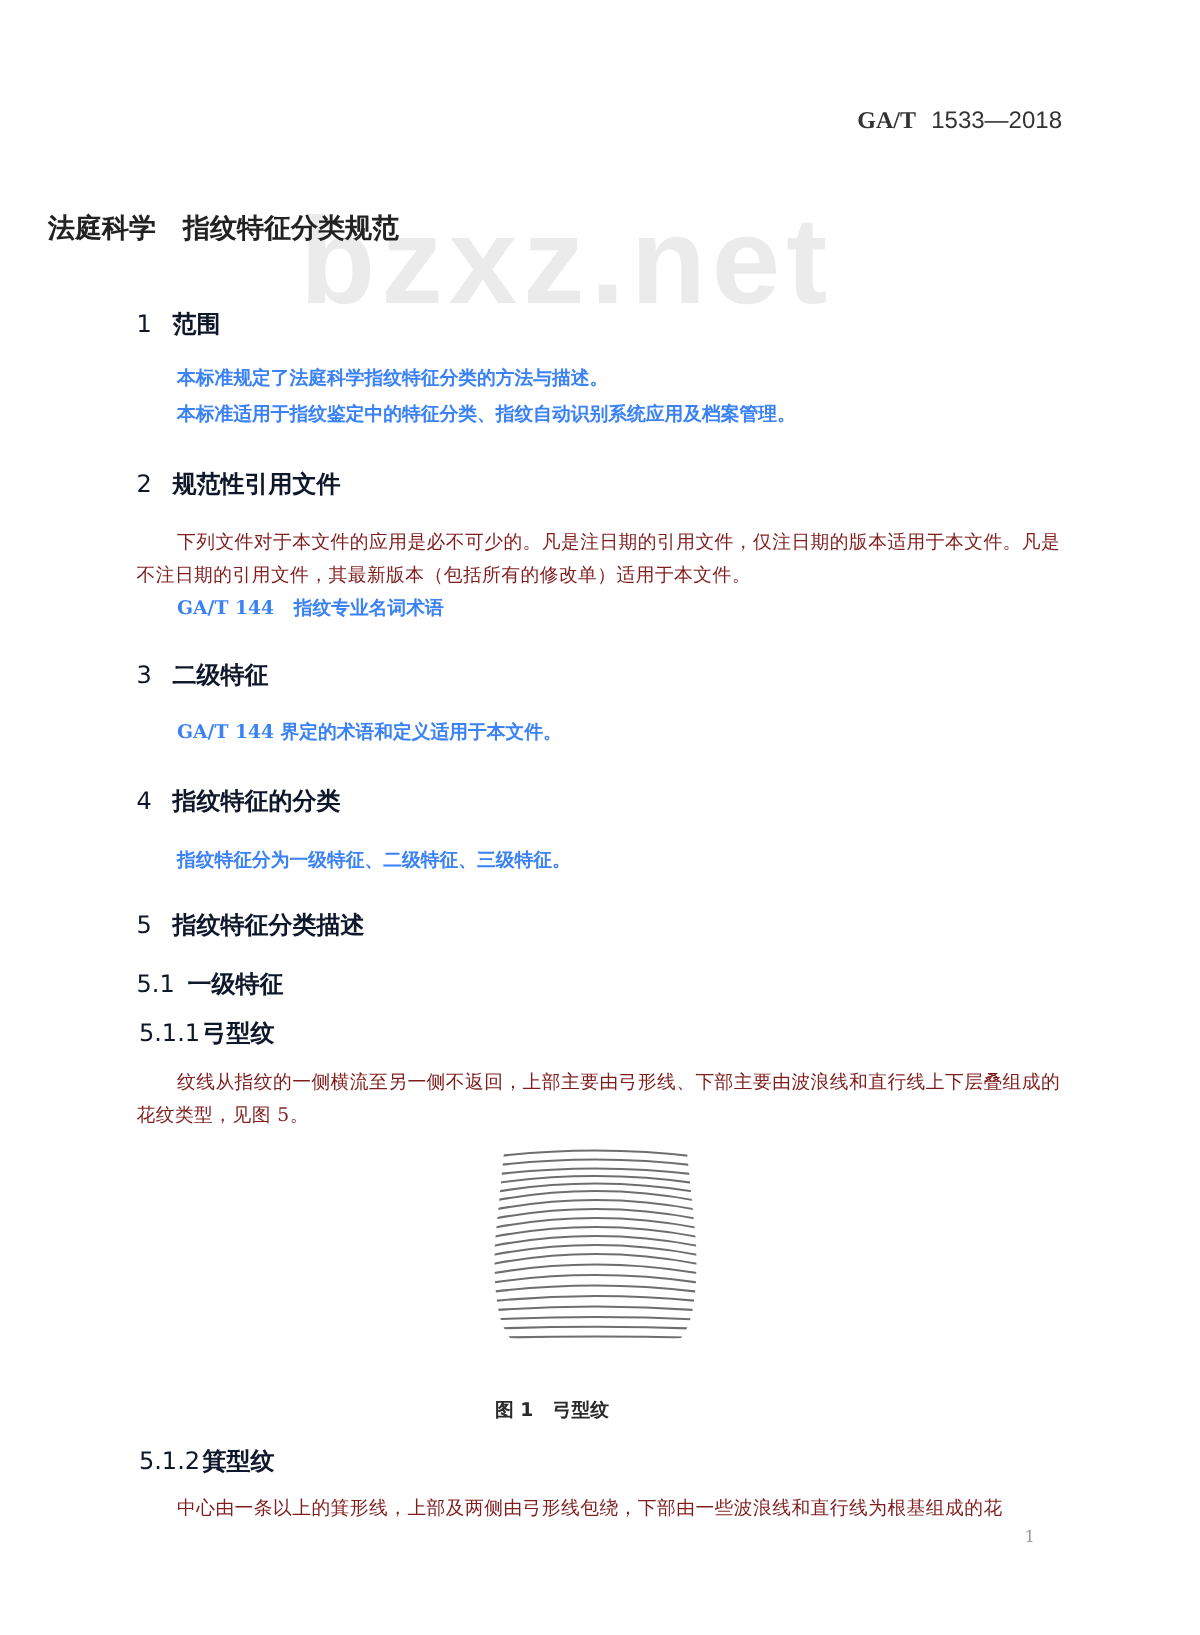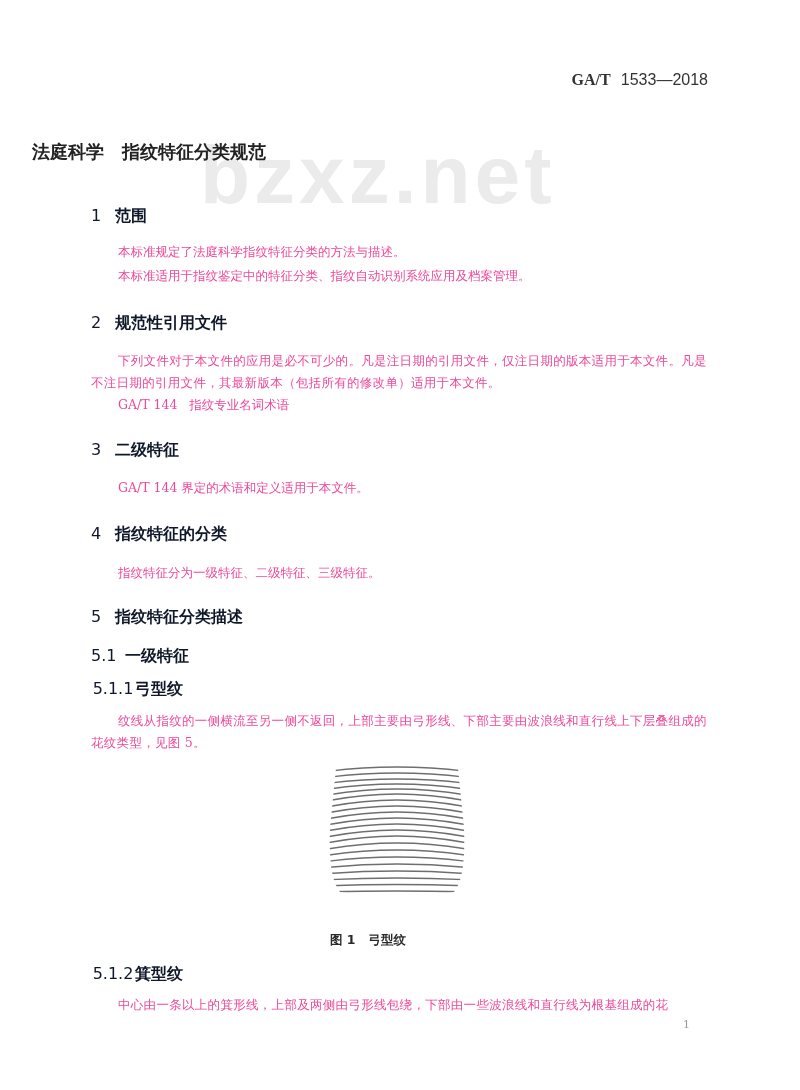--- a/index.html
+++ b/index.html
@@ -10,22 +10,22 @@
   .std-code b { font-family: "Liberation Serif", serif; font-weight: bold; }
   .std-code span.num { font-family: "Liberation Sans", sans-serif; }
   .watermark { left: 200px; top: 128px; font-family: "Liberation Sans", sans-serif;
                font-weight: bold; font-size: 82px; color: #ebebeb; letter-spacing: 4px; }
   .doc-title { left: 0; width: 644px; top: 140px;
                font-family: "DejaVu Sans", sans-serif; font-size: 18px; font-weight: bold; color: #222; margin-left: 32px; }
   .h1 { left: 91px; font-family: "DejaVu Sans", sans-serif; font-size: 16px; font-weight: bold; color: #0f172a; }
   .h1 .n { display: inline-block; width: 24px; font-weight: normal; }
   .h2 .n { width: 34px; }
   .h3 .n { width: 44px; text-align: center; }
-  .p { left: 118px; font-size: 12.5px; color: #ec4899; }
-  .pwrap { left: 91px; width: 620px; font-size: 12.5px; color: #ec4899; line-height: 22px;
+  .p { left: 118px; font-size: 12.5px; color: #3b82f6; font-weight: bold; }
+  .pwrap { left: 91px; width: 620px; font-size: 12.5px; color: #7f1d1d; line-height: 22px;
            text-indent: 27px; white-space: normal; letter-spacing: 0.3px; }
   .fig { left: 322px; top: 758px; width: 150px; height: 140px; }
   .caption { left: 0; width: 736px; text-align: center; top: 932px;
              font-family: "DejaVu Sans", sans-serif; font-size: 12.5px; font-weight: bold; }
   .pagenum { left: 683px; top: 1018px; font-size: 11px; color: #999; }
 </style>
 </head>
 <body>
 
 <div class="abs std-code">

